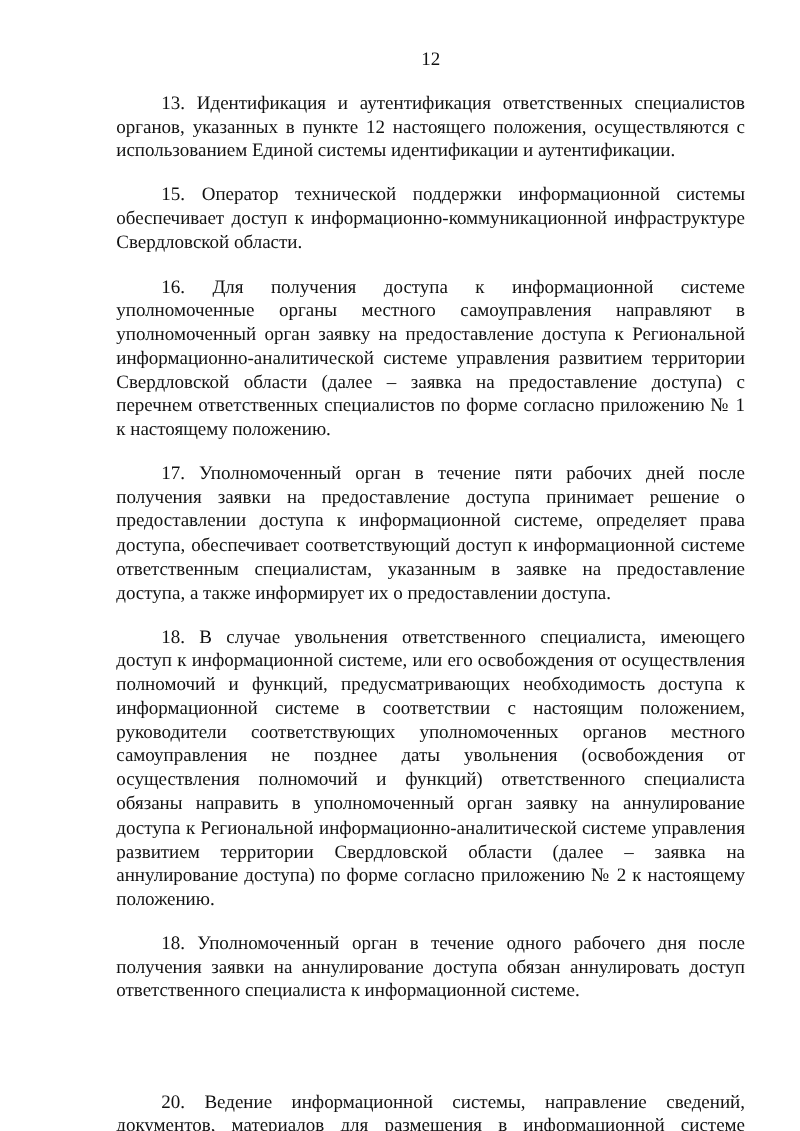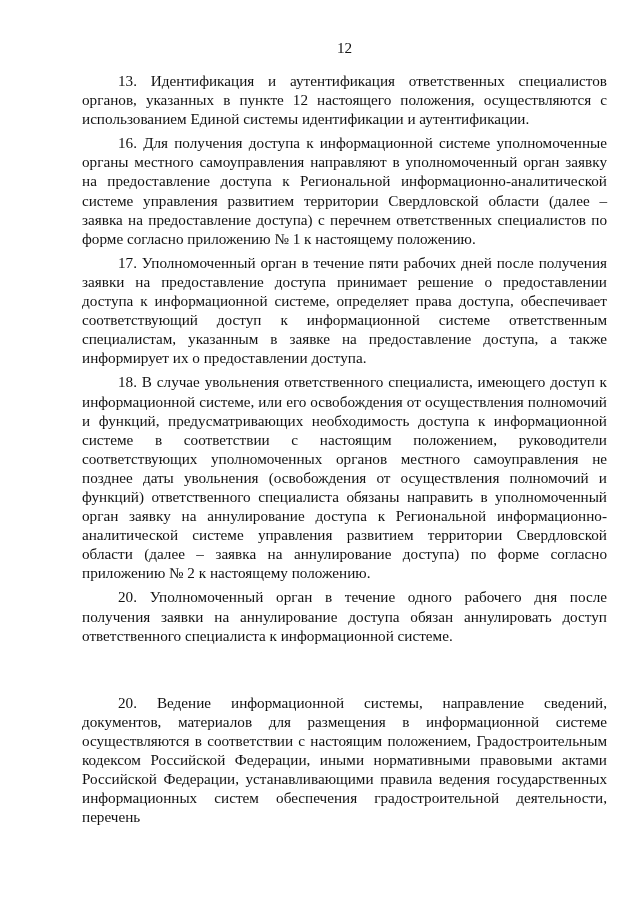--- a/index.html
+++ b/index.html
@@ -3,38 +3,39 @@
   <meta charset="utf-8">
   <style>
     html, body { margin: 0; padding: 0; background: #ffffff; }
     body { width: 640px; height: 905px; position: relative; overflow: hidden; }
     .page {
       position: absolute; left: 77px; top: 38px; width: 535px;
       font-family: "Liberation Serif", serif;
       font-size: 15.2px; line-height: 19.1px; color: #111111;
     }
     .pagenum { text-align: center; height: 19px; margin-bottom: 14px; }
-    .para { text-align: justify; text-indent: 36px; margin: 5px; }
+    .para { text-align: justify; text-indent: 36px; margin: 16px; }
     .heading {
       font-weight: bold; text-align: center; margin: 0;
     }
     .gap1 { height: 19px; }
     .gap2 { height: 19px; }
   </style>
 </head>
 <body>
 
 <div class="page">
   <div class="pagenum">12</div>
 
   <p class="para">13. Идентификация и аутентификация ответственных специалистов органов, указанных в пункте 12 настоящего положения, осуществляются с использованием Единой системы идентификации и аутентификации.</p>
+  <p class="para">15. Оператор технической поддержки информационной системы обеспечивает доступ к информационно-коммуникационной инфраструктуре Свердловской области.</p>
   <p class="para">16. Для получения доступа к информационной системе уполномоченные органы местного самоуправления направляют в уполномоченный орган заявку на предоставление доступа к Региональной информационно-аналитической системе управления развитием территории Свердловской области (далее – заявка на предоставление доступа) с перечнем ответственных специалистов по форме согласно приложению № 1 к настоящему положению.</p>
   <p class="para">17. Уполномоченный орган в течение пяти рабочих дней после получения заявки на предоставление доступа принимает решение о предоставлении доступа к информационной системе, определяет права доступа, обеспечивает соответствующий доступ к информационной системе ответственным специалистам, указанным в заявке на предоставление доступа, а также информирует их о предоставлении доступа.</p>
   <p class="para">18. В случае увольнения ответственного специалиста, имеющего доступ к информационной системе, или его освобождения от осуществления полномочий и функций, предусматривающих необходимость доступа к информационной системе в соответствии с настоящим положением, руководители соответствующих уполномоченных органов местного самоуправления не позднее даты увольнения (освобождения от осуществления полномочий и функций) ответственного специалиста обязаны направить в уполномоченный орган заявку на аннулирование доступа к Региональной информационно-аналитической системе управления развитием территории Свердловской области (далее – заявка на аннулирование доступа) по форме согласно приложению № 2 к настоящему положению.</p>
-  <p class="para">20. Уполномоченный орган в течение одного рабочего дня после получения заявки на аннулирование доступа обязан аннулировать доступ ответственного специалиста к информационной системе.</p>
+  <p class="para">18. Уполномоченный орган в течение одного рабочего дня после получения заявки на аннулирование доступа обязан аннулировать доступ ответственного специалиста к информационной системе.</p>
 
   <div class="gap1"></div>
 
 
   <div class="gap2"></div>
 
   <p class="para">20. Ведение информационной системы, направление сведений, документов, материалов для размещения в информационной системе осуществляются в соответствии с настоящим положением, Градостроительным кодексом Российской Федерации, иными нормативными правовыми актами Российской Федерации, устанавливающими правила ведения государственных информационных систем обеспечения градостроительной деятельности, перечень</p>
 </div>
 
 </body></html>

